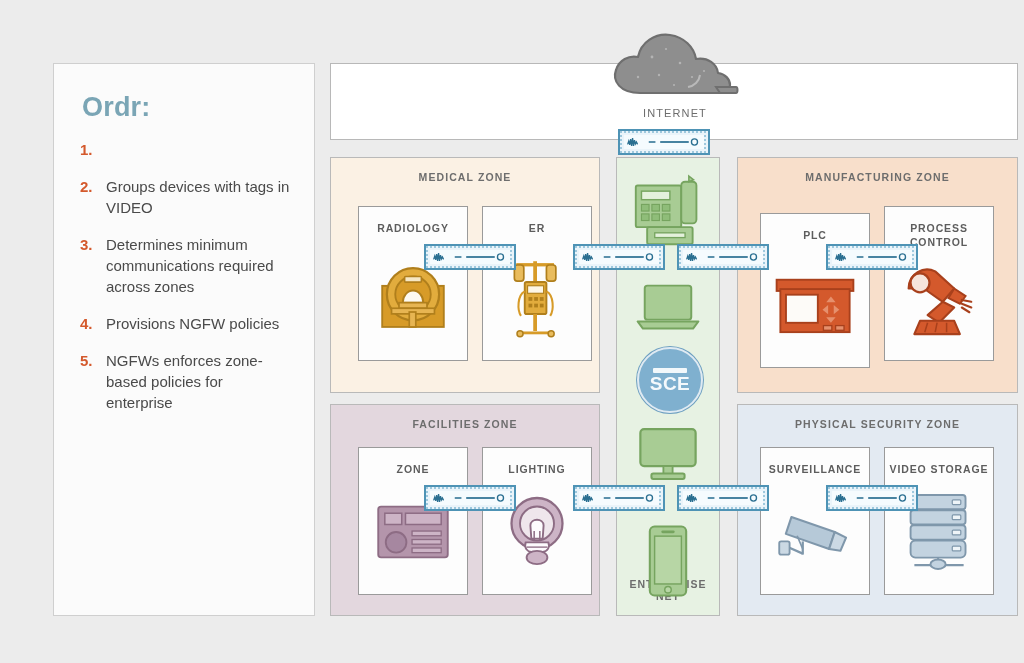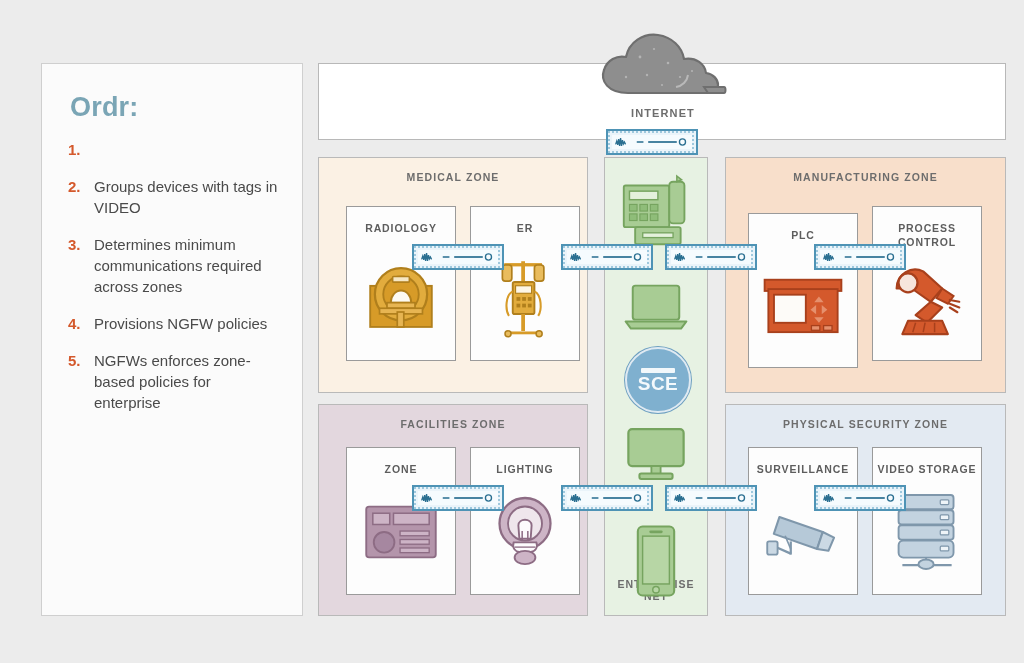--- a/index.html
+++ b/index.html
@@ -3,21 +3,21 @@
 <meta charset="utf-8">
 <style>
   html,body{margin:0;padding:0;}
   body{
     width:1024px;height:663px;
     background:#ececec;
     font-family:"Liberation Sans", sans-serif;
     overflow:hidden;
     position:relative;
   }
-  #stage{position:absolute;left:0;top:0;width:920px;height:663px;}
+  #stage{position:absolute;left:12px;top:0;width:920px;height:663px;}
 
   
   .sidebar{
     position:absolute;left:41px;top:63px;width:262px;height:553px;
     background:#fbfbfb;border:1px solid #cfcfcf;box-sizing:border-box;
     padding:28px 22px 0 26px;
   }
   .brand{
     font-size:27px;color:#7aa5b5;font-weight:bold;letter-spacing:.2px;
     margin:0 0 16px 2px;
@@ -32,21 +32,21 @@
 
   
   .diagram{position:absolute;left:318px;top:63px;width:688px;height:553px;}
 
   .internet-box{
     position:absolute;left:0;top:0;width:688px;height:77px;
     background:#fff;border:1px solid #b8b8b8;box-sizing:border-box;
   }
   .internet-label{
     position:absolute;left:0;top:43px;width:688px;text-align:center;
-    font-size:11px;font-weight:bold;color:#6d6d6d;letter-spacing:1.1px;
+    font-size:11px;font-weight:normal;color:#6d6d6d;letter-spacing:1.1px;
   }
   .cloud{position:absolute;left:274px;top:-36px;width:140px;height:70px;}
 
   
   .zone{position:absolute;box-sizing:border-box;border:1px solid #b9b9b9;}
   .zone-title{
     position:absolute;left:0;top:13px;width:100%;text-align:center;
     font-size:10.5px;font-weight:bold;color:#6d6d6d;letter-spacing:1.1px;
   }
   .zone-medical   {left:0px;  top:94px; width:270px;height:236px; background:#fbf1e4;}

